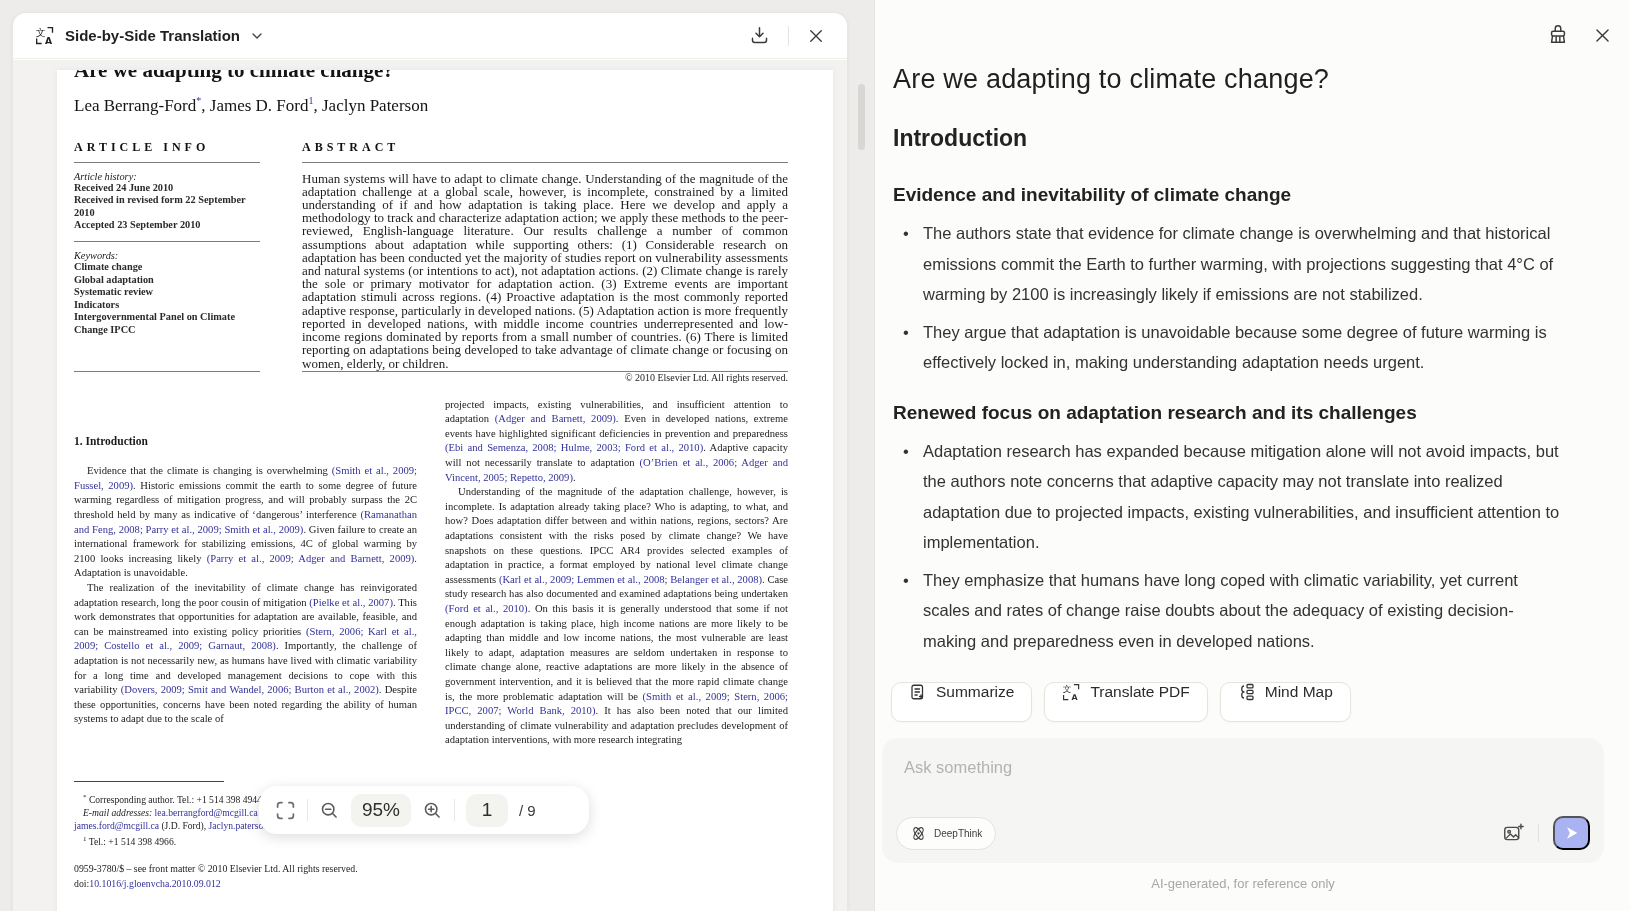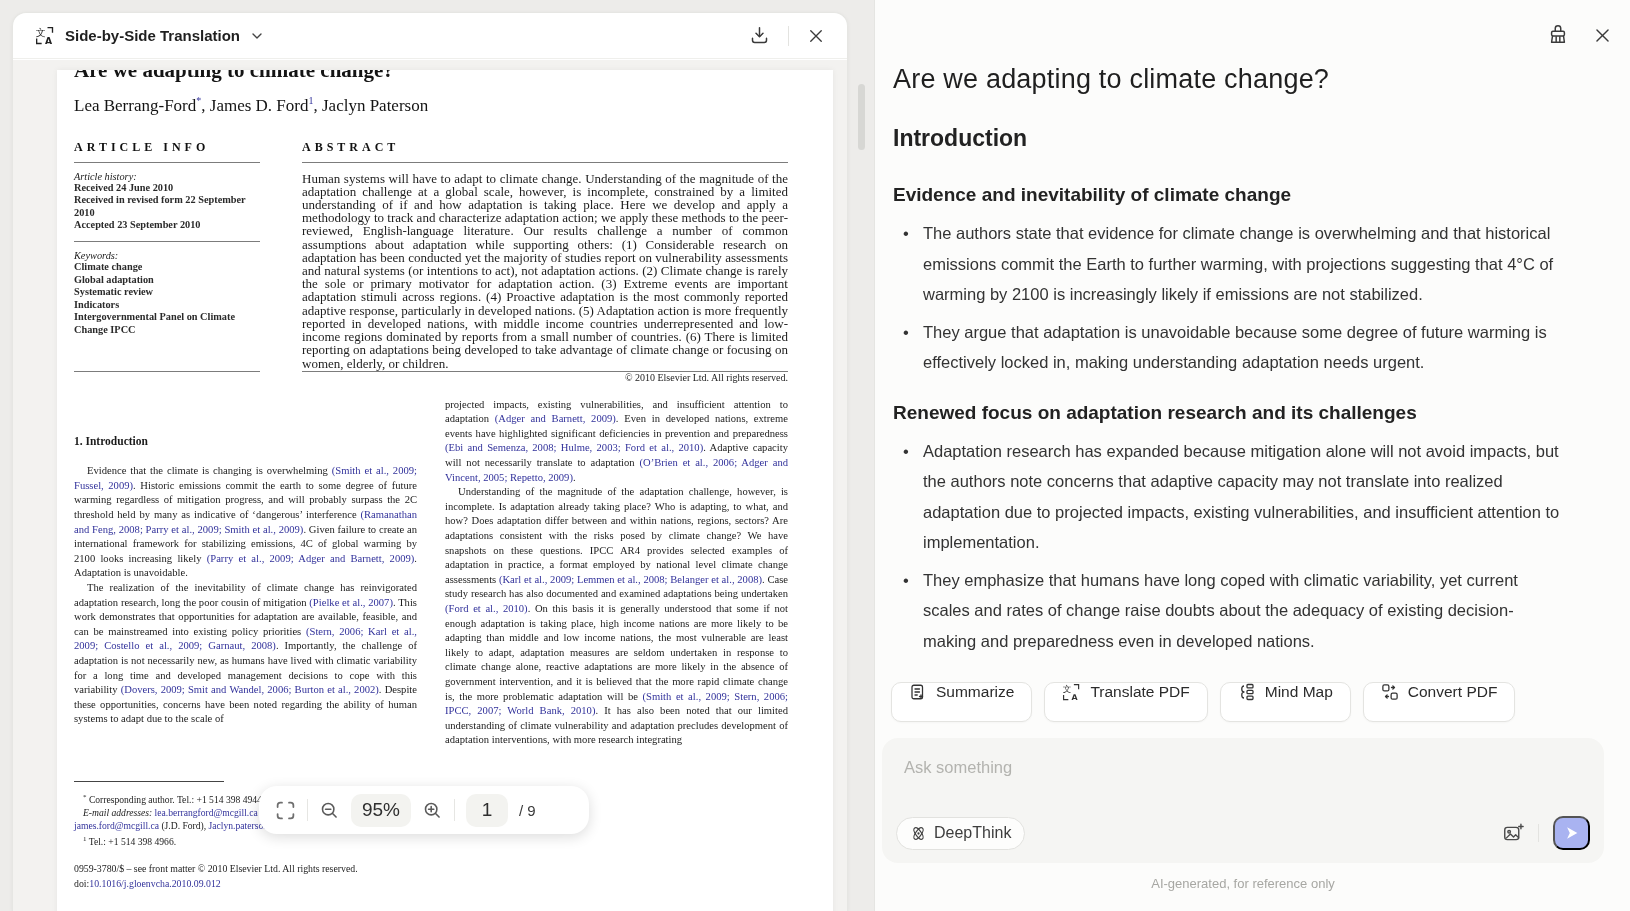--- a/index.html
+++ b/index.html
@@ -81,21 +81,21 @@
   .action-btn { height:40px; display:flex; gap:9px; padding:0 17px; background:#fff;
     border:1px solid #e4e4e1; border-radius:10px; font-size:15.5px; color:#2b2b2b; cursor:pointer;
     box-shadow:0 1px 2px rgba(0,0,0,.03); }
   .ask-box { margin-top:16px; height:125px; background:#f5f5f3; border-radius:16px; position:relative; }
   .ask-box textarea { position:absolute; top:0; left:0; width:100%; height:52px; background:transparent;
     border:none; outline:none; resize:none; padding:20px 22px; font-family:"Liberation Sans",sans-serif;
     font-size:16.5px; color:#333; }
   .ask-box textarea::placeholder { color:#b3b3af; }
   .ask-bottom { position:absolute; left:14px; right:14px; bottom:13px; display:flex; align-items:center; }
   .deepthink { height:33px; display:flex; align-items:center; gap:7px; padding:0 13px; background:#fdfdfc;
-    border:1px solid #e2e2df; border-radius:17px; font-size:16px; color:#3d3d3d; cursor:pointer; }
+    border:1px solid #e2e2df; border-radius:17px; font-size:10px; color:#3d3d3d; cursor:pointer; }
   .ask-right { margin-left:auto; display:flex; align-items:center; gap:14px; }
   .send-btn { width:37px; height:34px; border-radius:10px; background:#a9b3f1; display:flex;
     align-items:center; justify-content:center; cursor:pointer; }
   .rp-footer { margin-top:13px; text-align:center; font-size:13px; color:#a7a7a3; }
 
   svg.ic { display:block; }
 </style>
 </head>
 <body>
 
@@ -275,29 +275,20 @@
         <span>Translate PDF</span>
       </button>
       <button class="action-btn">
         <svg class="ic" width="18" height="18" viewBox="0 0 24 24" fill="none" stroke="#333" stroke-width="1.7" stroke-linejoin="round">
           <path d="M8 4 C4 4 4 12 8 12 C4 12 4 20 8 20"></path>
           <rect x="12" y="2" width="8" height="4.5" rx="1.2"></rect>
             <rect x="12" y="9.7" width="8" height="4.5" rx="1.2"></rect>
             <rect x="12" y="17.5" width="8" height="4.5" rx="1.2"></rect>
         </svg>
         <span>Mind Map</span>
-      </button>
-      <button class="action-btn">
-        <svg class="ic" width="18" height="18" viewBox="0 0 24 24" fill="none" stroke="#333" stroke-width="1.7" stroke-linecap="round" stroke-linejoin="round">
-          <rect x="2.5" y="2.5" width="8" height="8" rx="2"></rect>
-            <rect x="13.5" y="13.5" width="8" height="8" rx="2"></rect>
-          <path d="M14 6 h4 l-2.2-2.2 M18 6 l-2.2 2.2"></path>
-            <path d="M10 18 H6 l2.2 2.2 M6 18 l2.2-2.2"></path>
-        </svg>
-        <span>Convert PDF</span>
       </button>
     </div>
 
     <div class="ask-box">
       <textarea placeholder="Ask something" style=""></textarea>
       <div class="ask-bottom">
         <button class="deepthink">
           <svg class="ic" width="17" height="17" viewBox="0 0 24 24" fill="none" stroke="#3d3d3d" stroke-width="1.5">
             <ellipse cx="12" cy="12" rx="9.5" ry="4" transform="rotate(55 12 12)"></ellipse>
             <ellipse cx="12" cy="12" rx="9.5" ry="4" transform="rotate(-55 12 12)"></ellipse>

